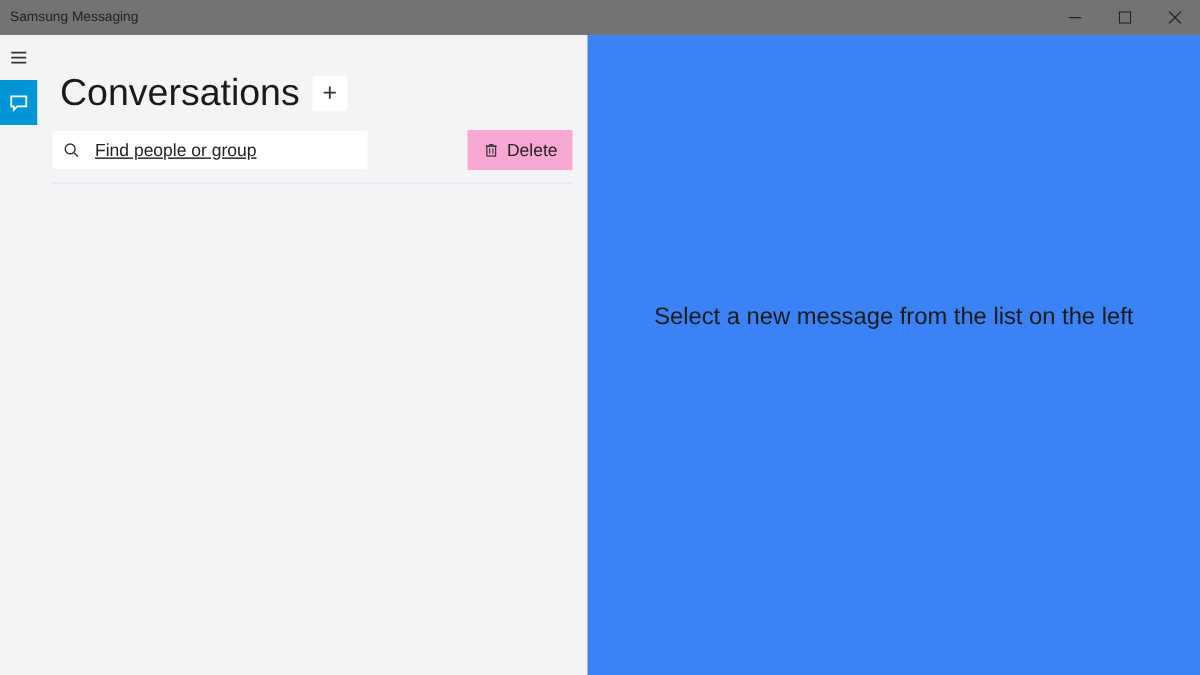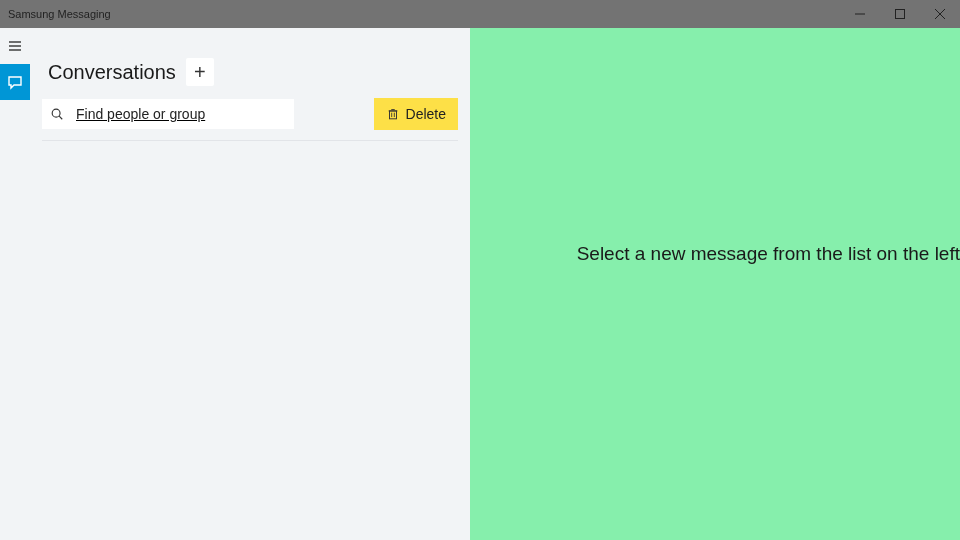--- a/index.html
+++ b/index.html
@@ -61,21 +61,21 @@
       flex-direction: column;
       padding: 8px 12px 0 12px;
     }
     .left-header {
       display: flex;
       align-items: center;
       gap: 10px;
       padding: 22px 6px 12px 6px;
     }
     .left-title {
-      font-size: 20px;
+      font-size: 30px;
       font-weight: 400;
       color: #1a1a1a;
     }
     .new-conv-btn {
       width: 28px;
       height: 28px;
       display: flex;
       align-items: center;
       justify-content: center;
       background: #fff;
@@ -107,21 +107,21 @@
       border: none;
       outline: none;
       font-size: 14px;
       width: 100%;
       color: #222;
       font-family: inherit;
     }
     .search-input::placeholder { color: #222; }
     .delete-btn {
       height: 32px;
-      background: #fde047;
+      background: #f9a8d4;
       display: flex;
       align-items: center;
       gap: 6px;
       padding: 0 12px;
       cursor: pointer;
       font-size: 14px;
       color: #222;
     }
     .delete-btn svg { width: 14px; height: 14px; }
 
@@ -132,24 +132,24 @@
       justify-content: center;
       padding-bottom: 60px;
     }
     .empty-left-text {
       font-size: 19px;
       color: #1a1a1a;
     }
 
     .right-pane {
       flex: 1;
-      background: #86efac;
-      display: flex;
-      align-items: center;
-      justify-content: flex-end;
+      background: #3b82f6;
+      display: flex;
+      align-items: center;
+      justify-content: center;
       padding-bottom: 60px;
     }
     .empty-right-text {
       font-size: 19px;
       color: #1a1a1a;
     }
   </style>
 </head>
 <body>
 

